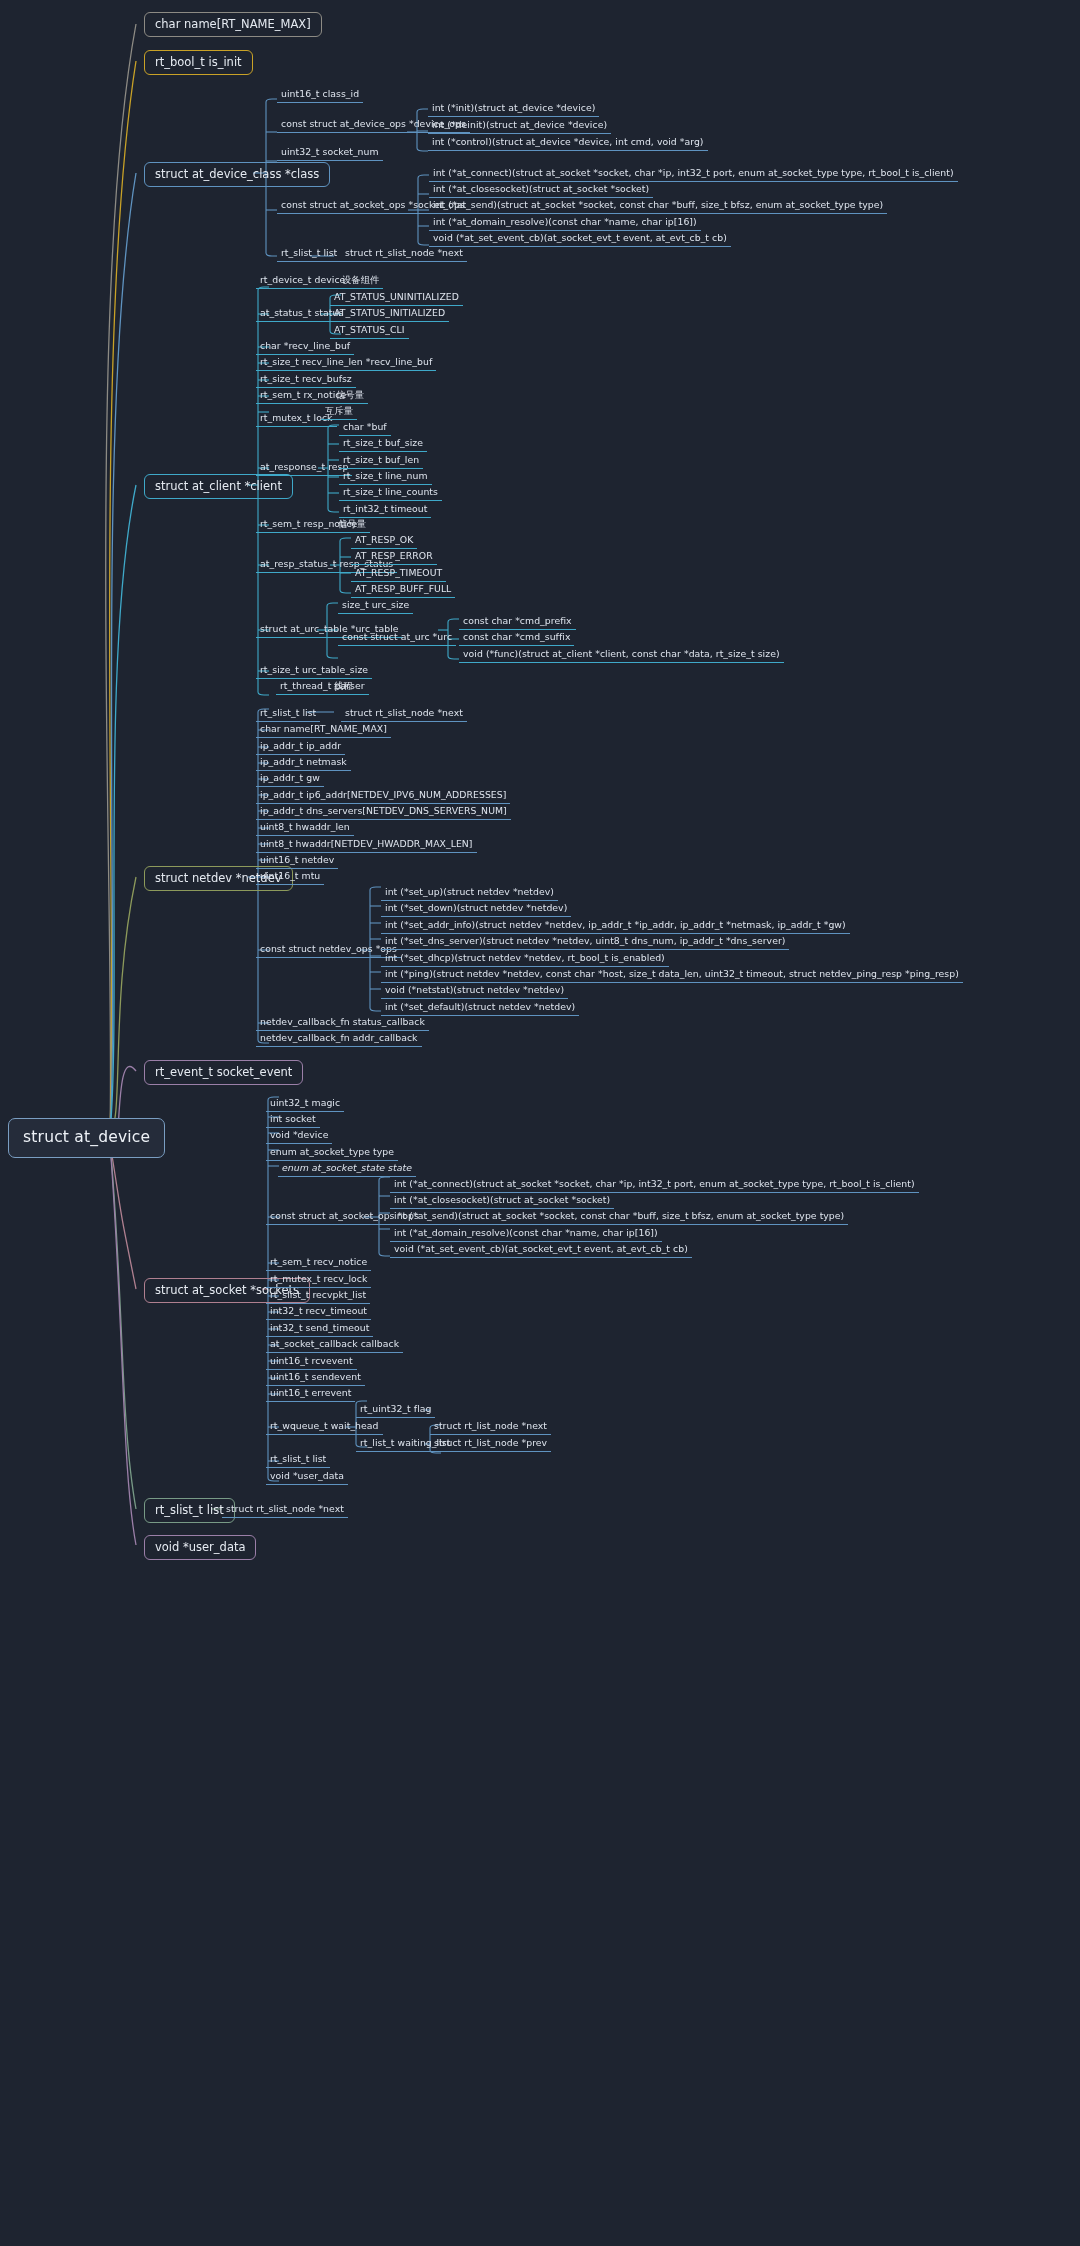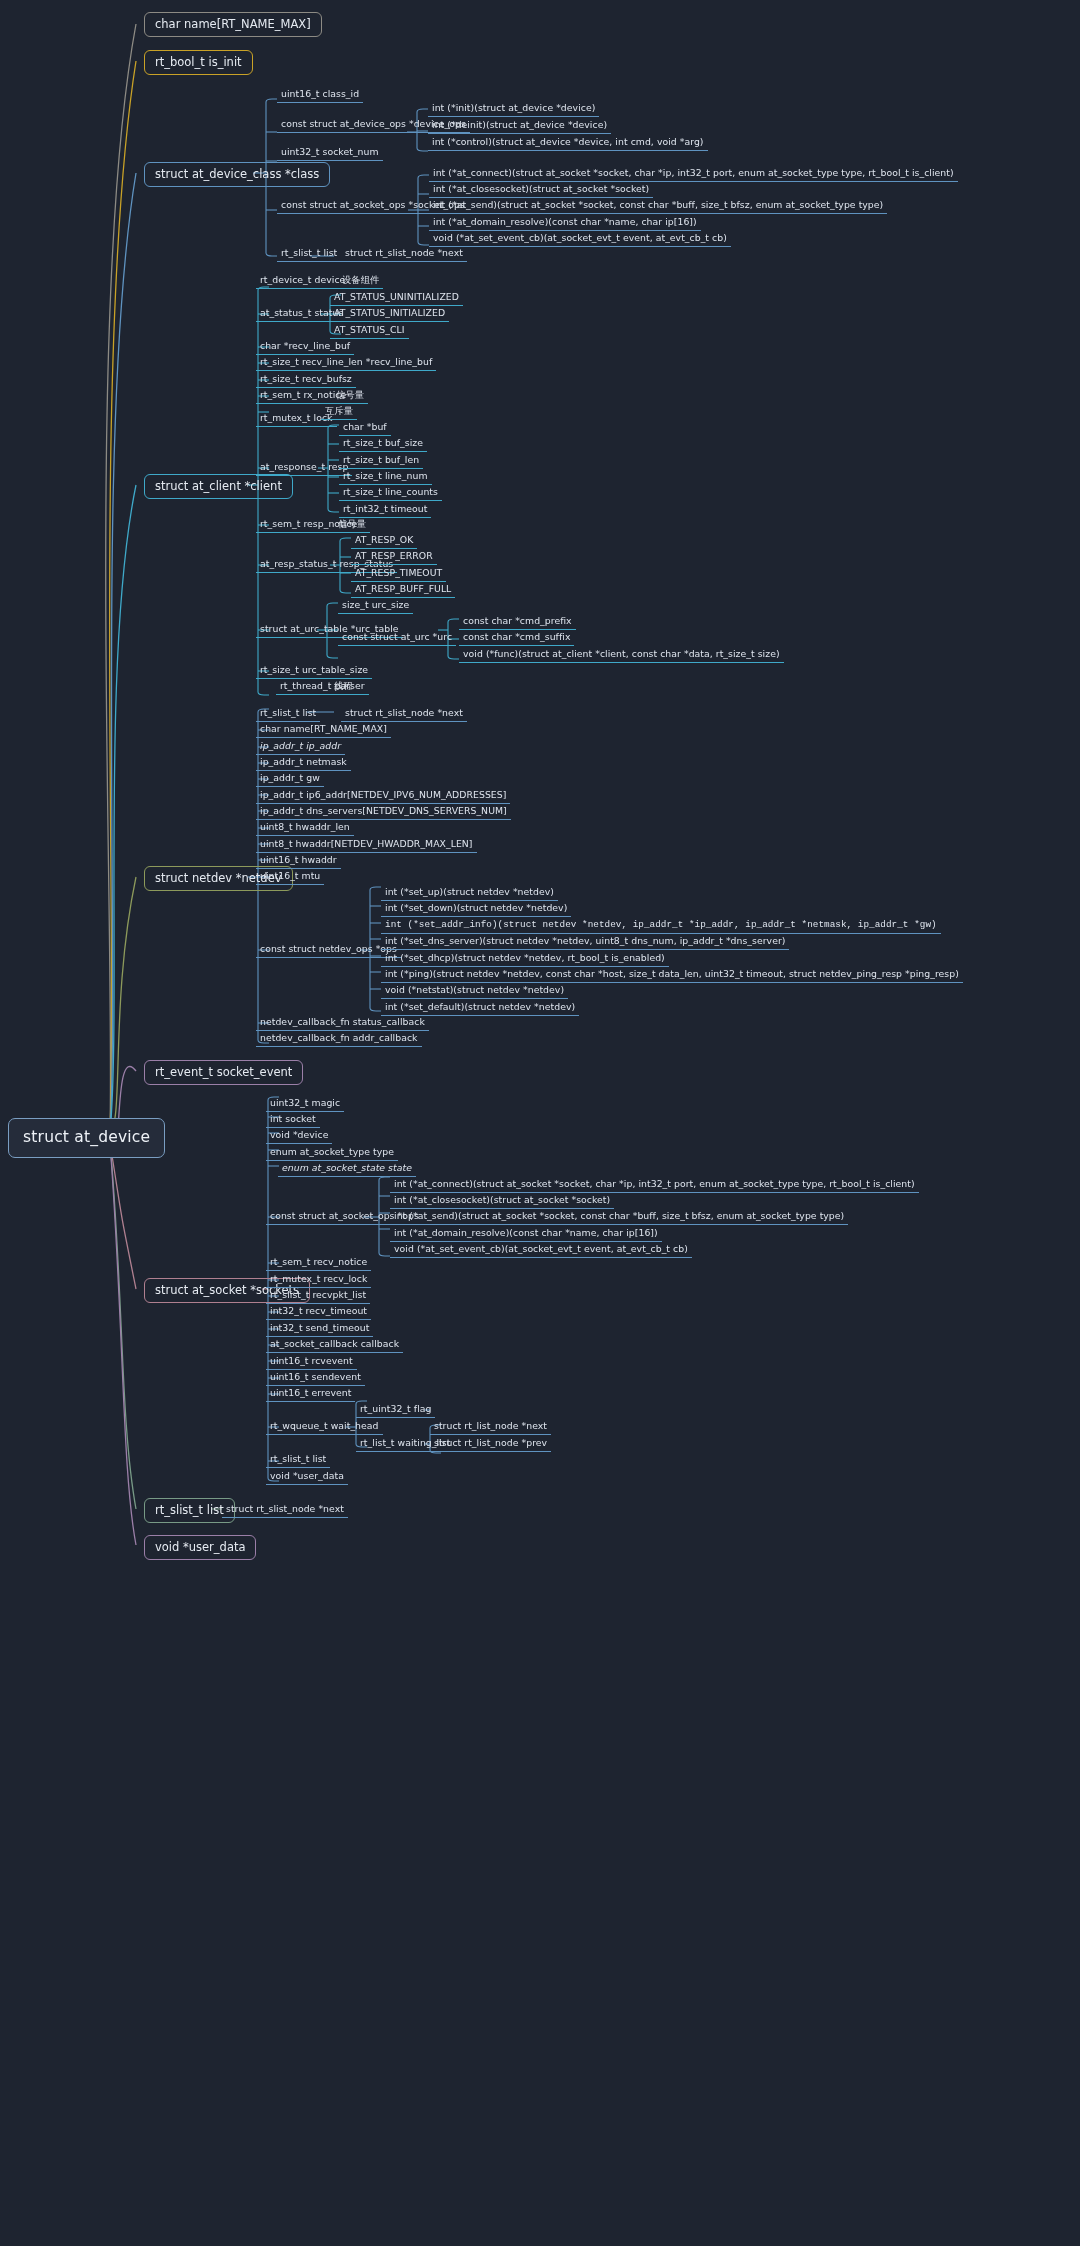--- a/index.html
+++ b/index.html
@@ -294,34 +294,34 @@
   <div class="node leaf t" style="left:256px; top:664px;">rt_size_t urc_table_size</div>
   <div class="node leaf t" style="left:256px; top:680px;margin-left:20px;">rt_thread_t parser</div>
   <div class="node leaf t" style="left:330px; top:680px;">线程</div>
 
   <div class="node box olive" style="left:144px; top:866px;">struct netdev *netdev</div>
 
   <div class="node leaf" style="left:256px; top:707px;">rt_slist_t list</div>
   <div class="node leaf" style="left:341px; top:707px;">struct rt_slist_node *next</div>
 
   <div class="node leaf" style="left:256px; top:723px;">char name[RT_NAME_MAX]</div>
-  <div class="node leaf" style="left:256px; top:740px;font-style:italic;">ip_addr_t ip_addr</div>
+  <div class="node leaf" style="left:256px; top:740px;">ip_addr_t ip_addr</div>
   <div class="node leaf" style="left:256px; top:756px;">ip_addr_t netmask</div>
   <div class="node leaf" style="left:256px; top:772px;">ip_addr_t gw</div>
   <div class="node leaf" style="left:256px; top:789px;">ip_addr_t ip6_addr[NETDEV_IPV6_NUM_ADDRESSES]</div>
   <div class="node leaf" style="left:256px; top:805px;">ip_addr_t dns_servers[NETDEV_DNS_SERVERS_NUM]</div>
   <div class="node leaf" style="left:256px; top:821px;">uint8_t hwaddr_len</div>
   <div class="node leaf" style="left:256px; top:838px;">uint8_t hwaddr[NETDEV_HWADDR_MAX_LEN]</div>
-  <div class="node leaf" style="left:256px; top:854px;">uint16_t hwaddr</div>
+  <div class="node leaf" style="left:256px; top:854px;">uint16_t netdev</div>
   <div class="node leaf" style="left:256px; top:870px;">uint16_t mtu</div>
 
   <div class="node leaf" style="left:256px; top:943px;">const struct netdev_ops *ops</div>
   <div class="node leaf" style="left:381px; top:886px;">int (*set_up)(struct netdev *netdev)</div>
   <div class="node leaf" style="left:381px; top:902px;">int (*set_down)(struct netdev *netdev)</div>
-  <div class="node leaf" style="left:381px; top:919px;font-family:Liberation Mono, monospace;">int (*set_addr_info)(struct netdev *netdev, ip_addr_t *ip_addr, ip_addr_t *netmask, ip_addr_t *gw)</div>
+  <div class="node leaf" style="left:381px; top:919px;">int (*set_addr_info)(struct netdev *netdev, ip_addr_t *ip_addr, ip_addr_t *netmask, ip_addr_t *gw)</div>
   <div class="node leaf" style="left:381px; top:935px;">int (*set_dns_server)(struct netdev *netdev, uint8_t dns_num, ip_addr_t *dns_server)</div>
   <div class="node leaf" style="left:381px; top:952px;">int (*set_dhcp)(struct netdev *netdev, rt_bool_t is_enabled)</div>
   <div class="node leaf" style="left:381px; top:968px;">int (*ping)(struct netdev *netdev, const char *host, size_t data_len, uint32_t timeout, struct netdev_ping_resp *ping_resp)</div>
   <div class="node leaf" style="left:381px; top:984px;">void (*netstat)(struct netdev *netdev)</div>
   <div class="node leaf" style="left:381px; top:1001px;">int (*set_default)(struct netdev *netdev)</div>
 
   <div class="node leaf" style="left:256px; top:1016px;">netdev_callback_fn status_callback</div>
   <div class="node leaf" style="left:256px; top:1032px;">netdev_callback_fn addr_callback</div>
 
   <div class="node box mauve" style="left:144px; top:1060px;">rt_event_t socket_event</div>

